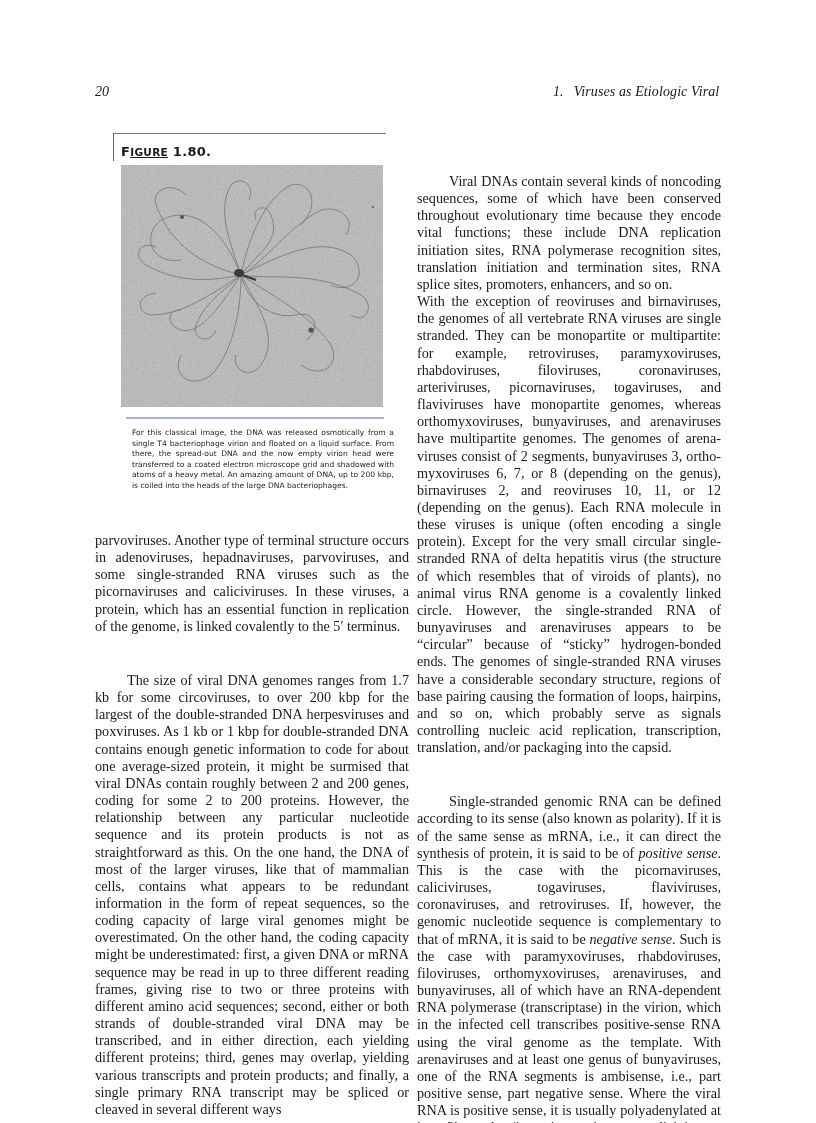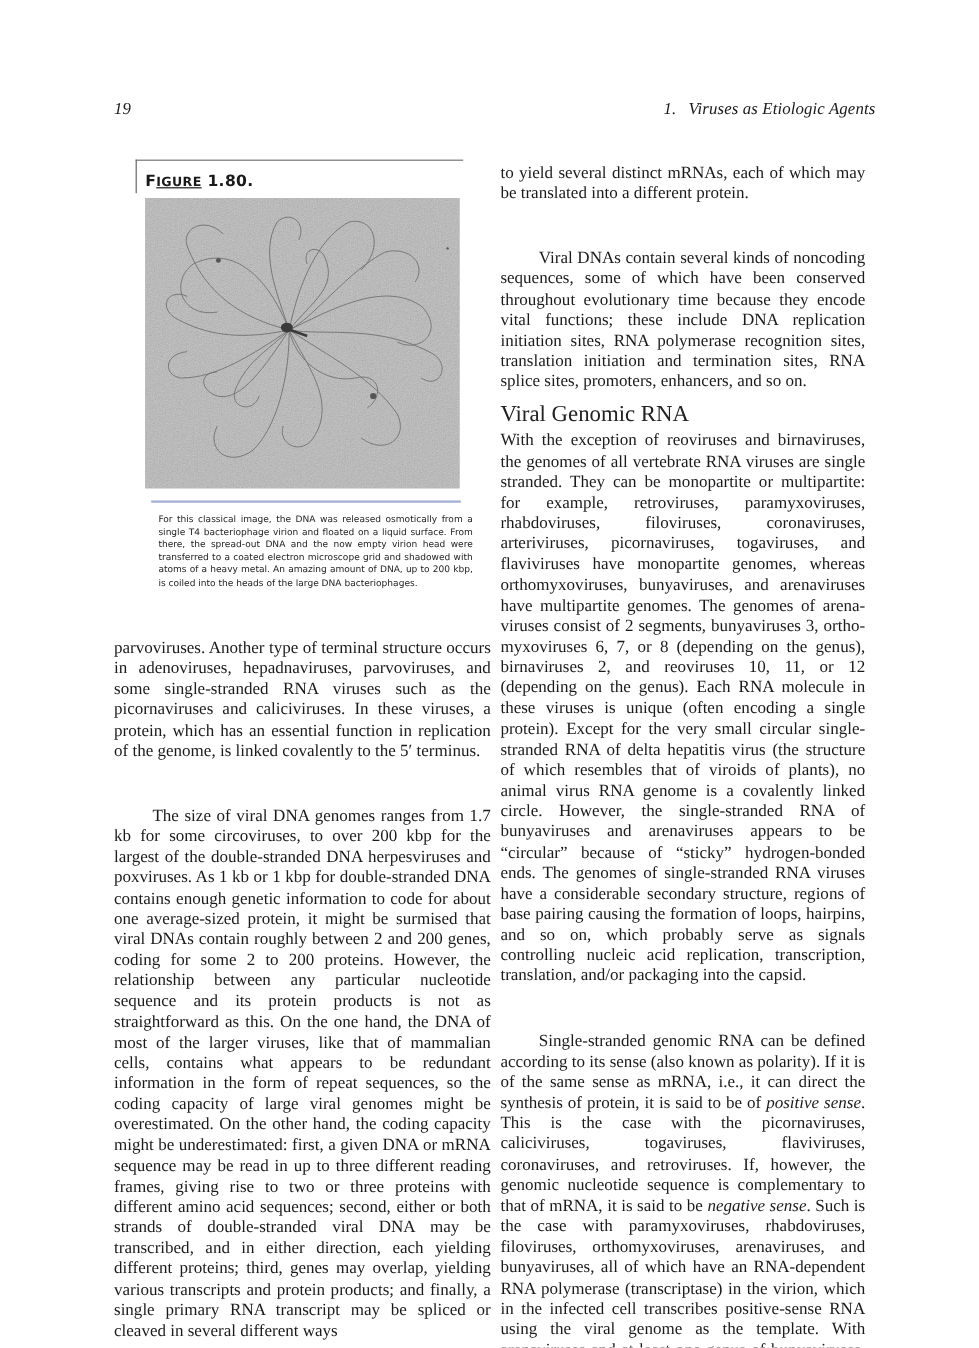--- a/index.html
+++ b/index.html
@@ -61,23 +61,23 @@
     .col-right { left: 417px; top: 136px; width: 304px; }
     .section-heading {
       font-size: 19px; line-height: 22px; margin: 8px 0 2px 0; text-align: left;
       font-weight: normal; color: #222;
     }
     em { }
   </style>
 </head>
 <body>
 
-<div class="page-number">19</div>
+<div class="page-number">20</div>
 <div class="running-head">
-  <span class="chap-num">1.</span><span>Viruses as Etiologic Agents</span>
+  <span class="chap-num">1.</span><span>Viruses as Etiologic Viral</span>
 </div>
 
 <div class="figure">
   <div class="top-rule"></div>
   <div class="left-rule"></div>
   <div class="label">
     <span>F</span><span class="sc">IGURE</span>
     <span>1.80.</span>
   </div>
   <div class="micrograph" title="electron micrograph of DNA released from T4 bacteriophage">
@@ -121,18 +121,16 @@
   <div class="blue-rule"></div>
   <div class="caption">For this classical image, the DNA was released osmotically from a single T4 bacteriophage virion and floated on a liquid surface. From there, the spread-out DNA and the now empty virion head were transferred to a coated electron microscope grid and shadowed with atoms of a heavy metal. An amazing amount of DNA, up to 200 kbp, is coiled into the heads of the large DNA bacteriophages.</div>
 </div>
 
 <div class="col col-left-lower">
   <p>parvoviruses. Another type of terminal structure occurs in adenoviruses, hepadnaviruses, parvoviruses, and some single-stranded RNA viruses such as the picornaviruses and caliciviruses. In these viruses, a protein, which has an essential function in replication of the genome, is linked covalently to the 5′ terminus.</p>
   <p class="indent">The size of viral DNA genomes ranges from 1.7 kb for some circoviruses, to over 200 kbp for the largest of the double-stranded DNA herpesviruses and poxvi­ruses. As 1 kb or 1 kbp for double-stranded DNA con­tains enough genetic information to code for about one average-sized protein, it might be surmised that viral DNAs contain roughly between 2 and 200 genes, coding for some 2 to 200 proteins. However, the relationship between any particular nucleotide sequence and its pro­tein products is not as straightforward as this. On the one hand, the DNA of most of the larger viruses, like that of mammalian cells, contains what appears to be redundant information in the form of repeat sequences, so the coding capacity of large viral genomes might be overestimated. On the other hand, the coding capacity might be underestimated: first, a given DNA or mRNA sequence may be read in up to three different reading frames, giving rise to two or three proteins with different amino acid sequences; second, either or both strands of double-stranded viral DNA may be transcribed, and in either direction, each yielding different proteins; third, genes may overlap, yielding various transcripts and pro­tein products; and finally, a single primary RNA tran­script may be spliced or cleaved in several different ways</p>
 </div>
 
 <div class="col col-right">
-  <p>to yield several distinct mRNAs, each of which may be translated into a different protein.</p>
   <p class="indent">Viral DNAs contain several kinds of noncoding sequences, some of which have been conserved through­out evolutionary time because they encode vital func­tions; these include DNA replication initiation sites, RNA polymerase recognition sites, translation initiation and termination sites, RNA splice sites, promoters, en­hancers, and so on.</p>
-  <h2 class="section-heading">Viral Genomic RNA</h2>
   <p>With the exception of reoviruses and birnaviruses, the genomes of all vertebrate RNA viruses are single stranded. They can be monopartite or multipartite: for example, retroviruses, paramyxoviruses, rhabdoviruses, filoviruses, coronaviruses, arteriviruses, picornaviruses, togaviruses, and flaviviruses have monopartite genomes, whereas orthomyxoviruses, bunyaviruses, and arenavi­ruses have multipartite genomes. The genomes of arena­viruses consist of 2 segments, bunyaviruses 3, ortho­myxoviruses 6, 7, or 8 (depending on the genus), birnaviruses 2, and reoviruses 10, 11, or 12 (depending on the genus). Each RNA molecule in these viruses is unique (often encoding a single protein). Except for the very small circular single-stranded RNA of delta hepati­tis virus (the structure of which resembles that of viroids of plants), no animal virus RNA genome is a covalently linked circle. However, the single-stranded RNA of bunyaviruses and arenaviruses appears to be “circular” because of “sticky” hydrogen-bonded ends. The ge­nomes of single-stranded RNA viruses have a consider­able secondary structure, regions of base pairing causing the formation of loops, hairpins, and so on, which proba­bly serve as signals controlling nucleic acid replication, transcription, translation, and/or packaging into the capsid.</p>
   <p class="indent"><span>Single-stranded genomic RNA can be defined ac­cording to its sense (also known as polarity). If it is of the same sense as mRNA, i.e., it can direct the synthesis of protein, it is said to be of </span><em>positive sense</em><span>. This is the case with the picornaviruses, caliciviruses, togaviruses, flaviviruses, coronaviruses, and retroviruses. If, however, the genomic nucleotide sequence is complementary to that of mRNA, it is said to be </span><em>negative sense</em><span>. Such is the case with paramyxoviruses, rhabdoviruses, filoviruses, orthomyxoviruses, arenaviruses, and bunyaviruses, all of which have an RNA-dependent RNA polymerase (transcriptase) in the virion, which in the infected cell transcribes positive-sense RNA using the viral genome as the template. With arenaviruses and at least one genus of bunyaviruses, one of the RNA segments is ambisense, i.e., part positive sense, part negative sense. Where the viral RNA is positive sense, it is usually polyadenylated at its 3′ end (in picornaviruses, caliciviruses, togaviruses,</span></p>
 </div>
 
 </body></html>

